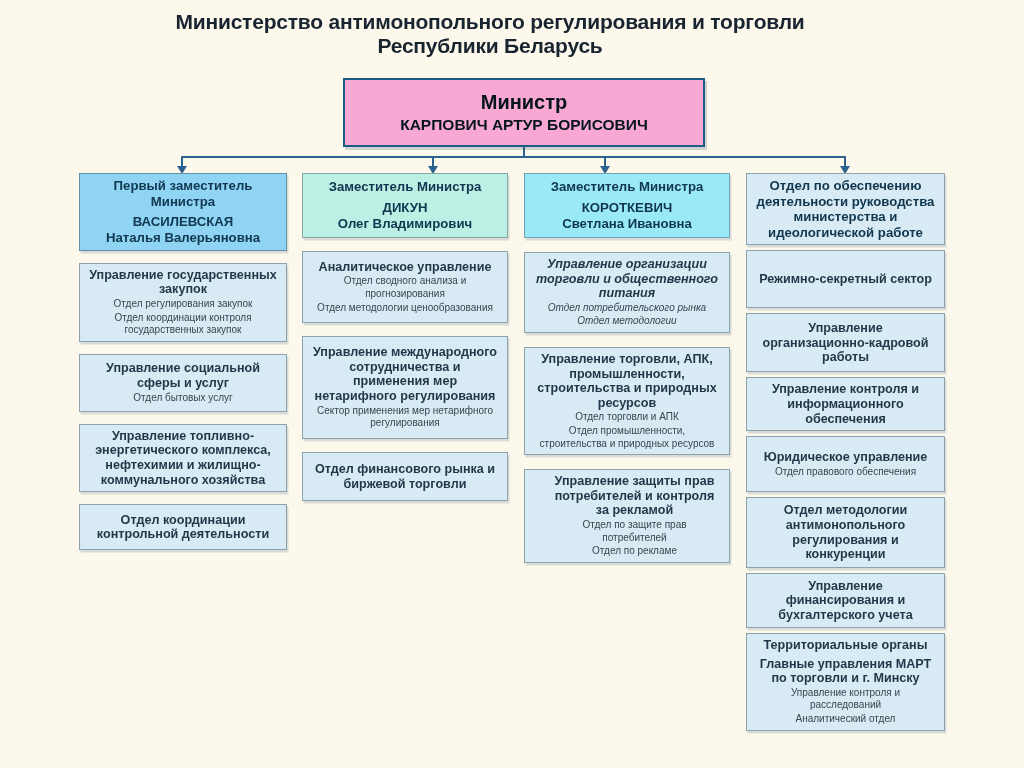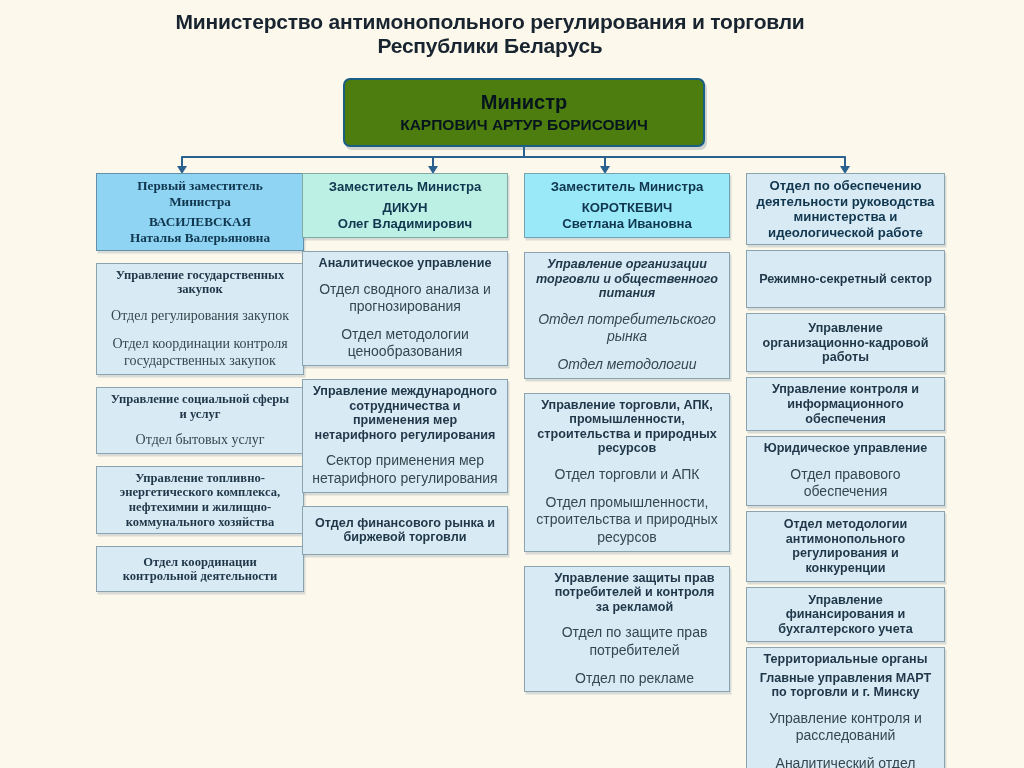--- a/index.html
+++ b/index.html
@@ -24,50 +24,50 @@
     display:flex;flex-direction:column;justify-content:center;align-items:center;text-align:center;
     padding:4px 9px;box-shadow:1.5px 2.5px 0 rgba(125,145,160,0.28);}
   .org-box + .org-box{margin-top:var(--gap,11px);}
 
   .hdr-role{font-weight:bold;font-size:13.2px;line-height:1.18;color:#10374F;}
   .hdr-name{margin-top:5px;}
   .hdr-surname,.hdr-given{font-weight:bold;font-size:13.2px;line-height:1.2;color:#10374F;}
 
   .dept-title{font-weight:bold;font-size:12.6px;line-height:1.16;color:#1F3749;}
   .dept-title2{margin-top:4px;}
-  .dept-sub{font-size:14px;line-height:1.26;color:#36474F;margin-top:10px;}
+  .dept-sub{font-size:10px;line-height:1.26;color:#36474F;margin-top:1px;}
 </style>
 </head>
 <body style="background: rgb(253, 248, 236);">
 
 <div id="chart" style="background: rgb(253, 248, 236); --conn: #2A618F;">
 
   <div class="page-title">
     <div>Министерство антимонопольного регулирования и торговли</div>
     <div>Республики Беларусь</div>
   </div>
 
-  <div id="minister" style="background: #4d7c0f; border-color: rgb(27, 94, 132); border-radius: 7px;">
+  <div id="minister" style="background: #f9a8d4; border-color: rgb(27, 94, 132);">
     <div class="minister-role">Министр</div>
     <div class="minister-name">КАРПОВИЧ АРТУР БОРИСОВИЧ</div>
   </div>
 
   <svg class="connectors" width="1024" height="180" viewBox="0 0 1024 180">
     <path class="conn" d="M524 146 L524 157"></path>
     <path class="conn" d="M182 168 L182 157 L845 157 L845 168"></path>
     <path class="conn" d="M433 157 L433 168"></path>
     <path class="conn" d="M605 157 L605 168"></path>
     <path class="arr" d="M177 166 L187 166 L182 174 Z"></path>
     <path class="arr" d="M428 166 L438 166 L433 174 Z"></path>
     <path class="arr" d="M600 166 L610 166 L605 174 Z"></path>
     <path class="arr" d="M840 166 L850 166 L845 174 Z"></path>
   </svg>
 
   <div>
-      <div class="org-column" style="left: 96px; width: 208px; font-family: Liberation Serif, serif; --gap: 12px;">
+      <div class="org-column" style="left: 79px; width: 208px; --gap: 12px;">
         <div class="org-box org-header" style="background: rgb(143, 212, 243); border-color: rgb(99, 144, 168); min-height: 72px;">
           <div class="hdr-role">Первый заместитель Министра</div>
           <div class="hdr-name">
             <div class="hdr-surname">ВАСИЛЕВСКАЯ</div>
             <div class="hdr-given">Наталья Валерьяновна</div>
           </div>
         </div>
         <div class="org-box dept" style="min-height: 69px;">
           <div class="dept-title">Управление государственных закупок</div>
           <div class="dept-sub">Отдел регулирования закупок</div>

